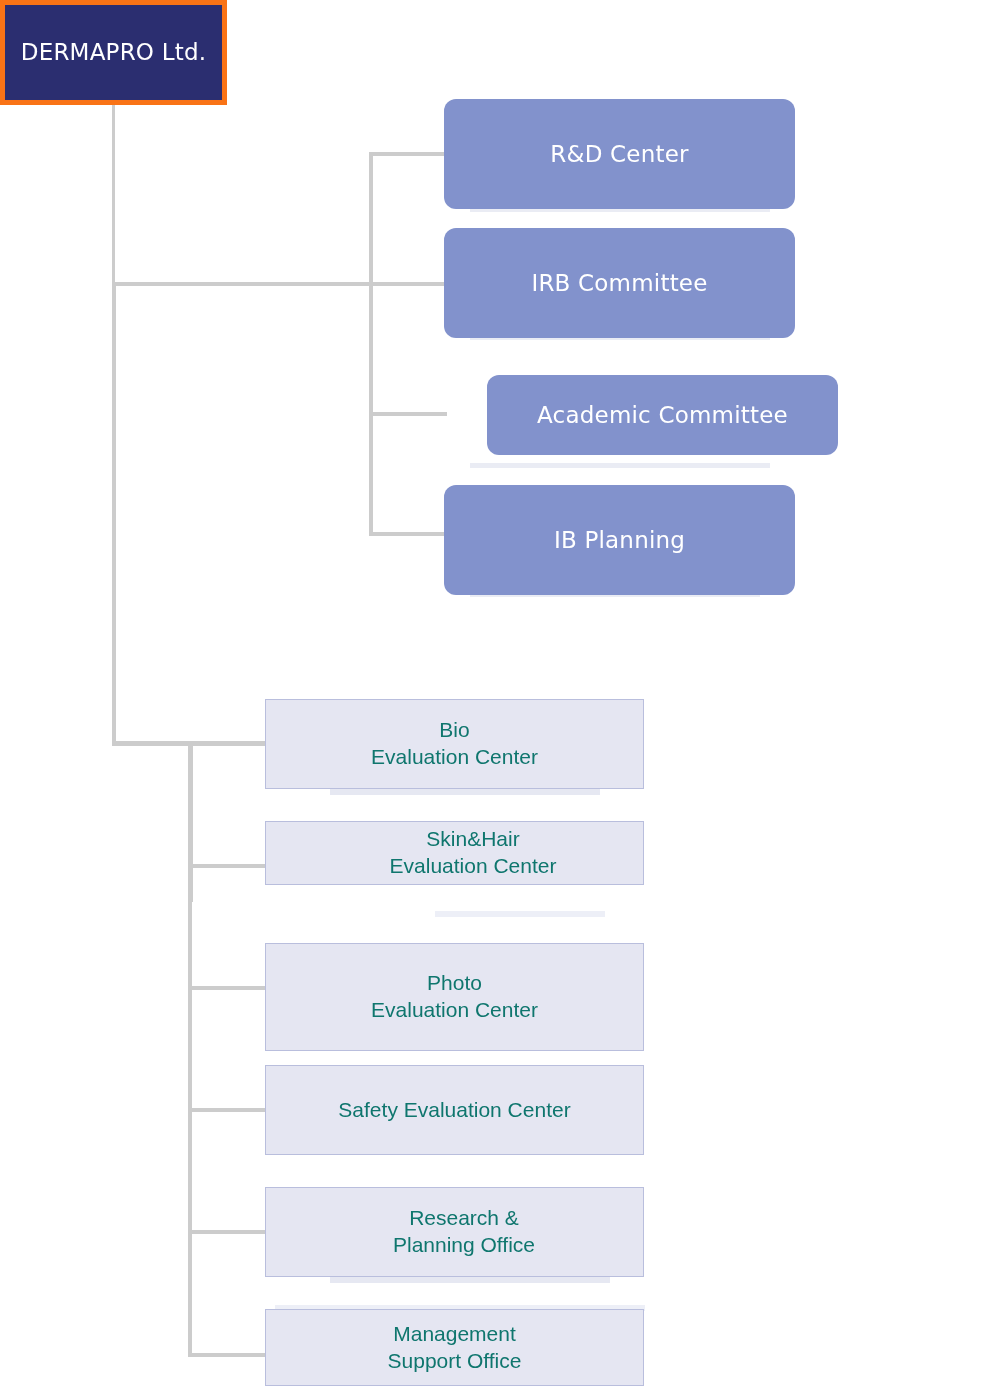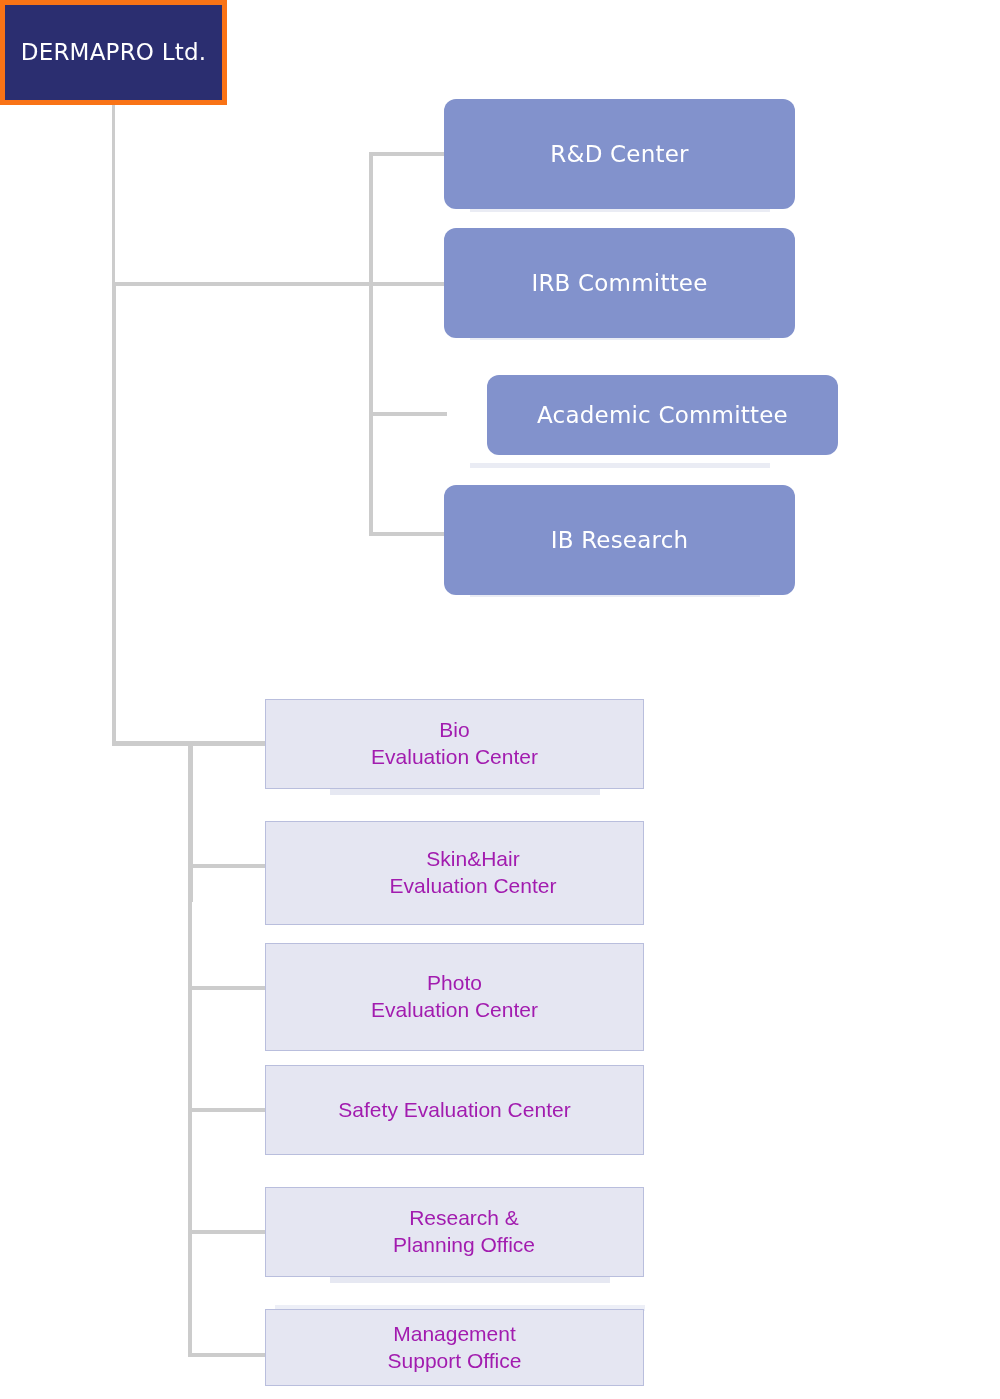--- a/index.html
+++ b/index.html
@@ -76,21 +76,21 @@
     left: 265px;
     width: 379px;
     background: #e5e6f2;
     border: 1px solid #b9bedd;
     box-sizing: border-box;
     display: flex;
     align-items: center;
     justify-content: center;
   }
   .node-dept .node-label {
-    color: #a21caf;
+    color: #0f766e;
     font-size: 21px;
     font-family: "Liberation Sans", sans-serif;
     font-weight: 400;
     line-height: 1.28;
     text-align: center;
     white-space: pre-line;
   }
   
   .dept-shadow {
     position: absolute;
@@ -156,31 +156,31 @@
     <span class="node-label">IRB Committee</span>
   </div>
 
   <div class="blue-shadow" style="left:470px; top:463px; width:300px;"></div>
   <div class="node-committee" style="top:375px; height:80px;margin-left:43px;">
     <span class="node-label">Academic Committee</span>
   </div>
 
   <div class="blue-shadow" style="left:470px; top:592px; width:290px;"></div>
   <div class="node-committee" style="top:485px; height:110px;">
-    <span class="node-label">IB Research</span>
+    <span class="node-label">IB Planning</span>
   </div>
 
   <div class="dept-shadow" style="left:330px; top:789px; width:270px;"></div>
   <div class="node-dept" style="top:699px; height:90px;">
     <span class="node-label">Bio
 Evaluation Center</span>
   </div>
 
   <div class="dept-shadow s2" style="left:435px; top:911px; width:170px;"></div>
-  <div class="node-dept" style="top:821px; height:104px;padding-left:37px;">
+  <div class="node-dept" style="top:821px; height:64px;padding-left:37px;">
     <span class="node-label">Skin&amp;Hair
 Evaluation Center</span>
   </div>
 
   <div class="dept-shadow" style="left:365px; top:1033px; width:200px;"></div>
   <div class="node-dept" style="top:943px; height:108px;">
     <span class="node-label">Photo
 Evaluation Center</span>
   </div>
 

